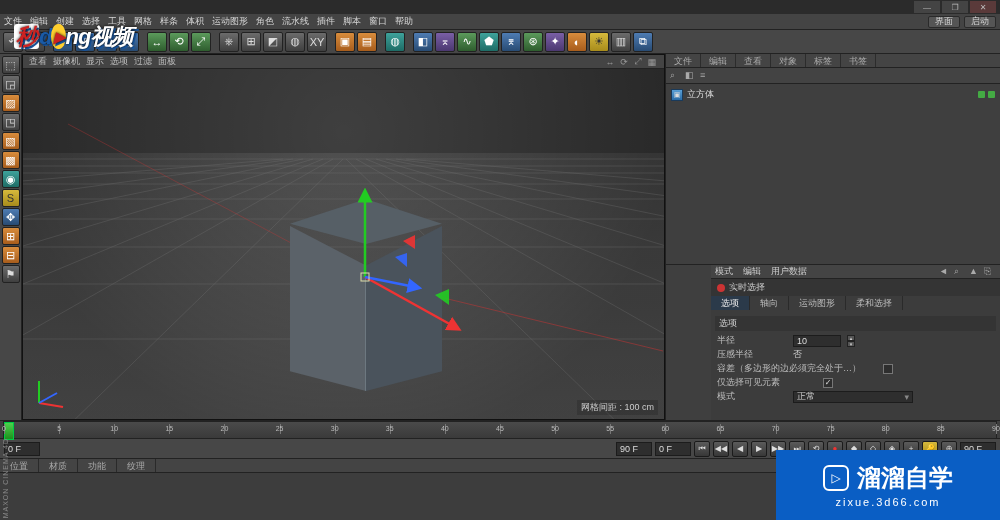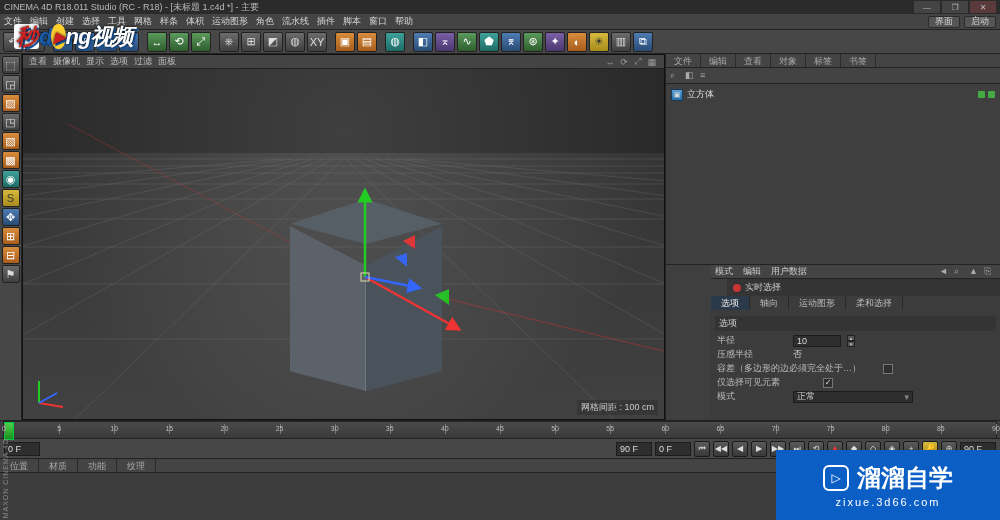--- a/index.html
+++ b/index.html
@@ -72,21 +72,21 @@
   .mini-icon{ width:12px; height:12px; font-size:9px; color:#aaa;}
   .obj-tree{ flex:1; background:#3f3f3f; padding:3px;}
   .tree-row{ display:flex; align-items:center; gap:4px; font-size:9px; color:#ddd; padding:1px 2px;}
   .cube-ico{ width:12px; height:12px; background:linear-gradient(#5aa0d6,#2a6ca6); border:1px solid #1a3a5a; font-size:7px; display:flex;align-items:center;justify-content:center;}
   .dots{ margin-left:auto; display:flex; gap:3px;}
   .dot{ width:7px; height:7px; border-radius:1px;} .dot.g{background:#4a4;}
 
   .attr-panel{ height:156px; background:#3f3f3f; border-left:1px solid #222; border-top:1px solid #222; display:flex; flex-direction:column; font-size:9px;padding-left:45px;}
   .attr-head{ height:14px; background:#444; display:flex; align-items:center; padding:0 4px; gap:10px; border-bottom:1px solid #222;}
   .attr-head .spacer{flex:1;}
-  .attr-title-row{ background:#343434; padding:2px 6px; display:flex; align-items:center; gap:4px;margin-left:16px;}
+  .attr-title-row{ background:#343434; padding:2px 6px; display:flex; align-items:center; gap:4px;}
   .bullet-red{ width:8px;height:8px; background:#c33; border-radius:50%;}
   .attr-subtabs{ height:14px; background:#3c3c3c; display:flex;}
   .sub-tab{ padding:1px 10px; border-right:1px solid #2a2a2a; color:#bbb;}
   .sub-tab.active{ background:#2b3a4a; color:#e6e6e6;}
   .attr-body{ flex:1; padding:4px 6px; background:#3c3c3c;}
   .attr-section-title{ background:#343434; padding:1px 4px; margin:2px -2px 3px;}
   .field-row{ display:flex; align-items:center; gap:6px; margin:1px 0; font-size:9px;}
   .field-row .lbl{ width:70px; color:#bbb;}
   .num-input{ width:48px; height:12px; background:#2e2e2e; border:1px solid #1c1c1c; color:#ddd; padding:0 3px; font-size:9px;}
   .spinner{ width:8px; height:12px; display:flex; flex-direction:column;}
@@ -133,21 +133,20 @@
   .zixue .play{ width:26px; height:26px; border:2px solid #fff; border-radius:6px; display:flex;align-items:center;justify-content:center; font-size:12px;}
   .zixue .big{ font-size:24px; font-weight:bold;}
   .zixue .url{ font-size:11px; letter-spacing:2px;}
   
   .maxon{ position:absolute; left:2px; bottom:2px; writing-mode:vertical-rl; transform:rotate(180deg); font-size:7px; color:#888; letter-spacing:1px;}
 </style>
 </head>
 <body>
 
 <div class="titlebar">
-  <span>CINEMA 4D R18.011 Studio (RC - R18) - [未标题 1.c4d *] - 主要</span>
   <div class="titlebar-spacer"></div>
   <div class="win-btns">
     <div class="win-btn">—</div>
     <div class="win-btn">❐</div>
     <div class="win-btn win-close">✕</div>
   </div>
 </div>
 
 <div class="menubar" id="menubar">
   <span class="menuitem">文件</span>

